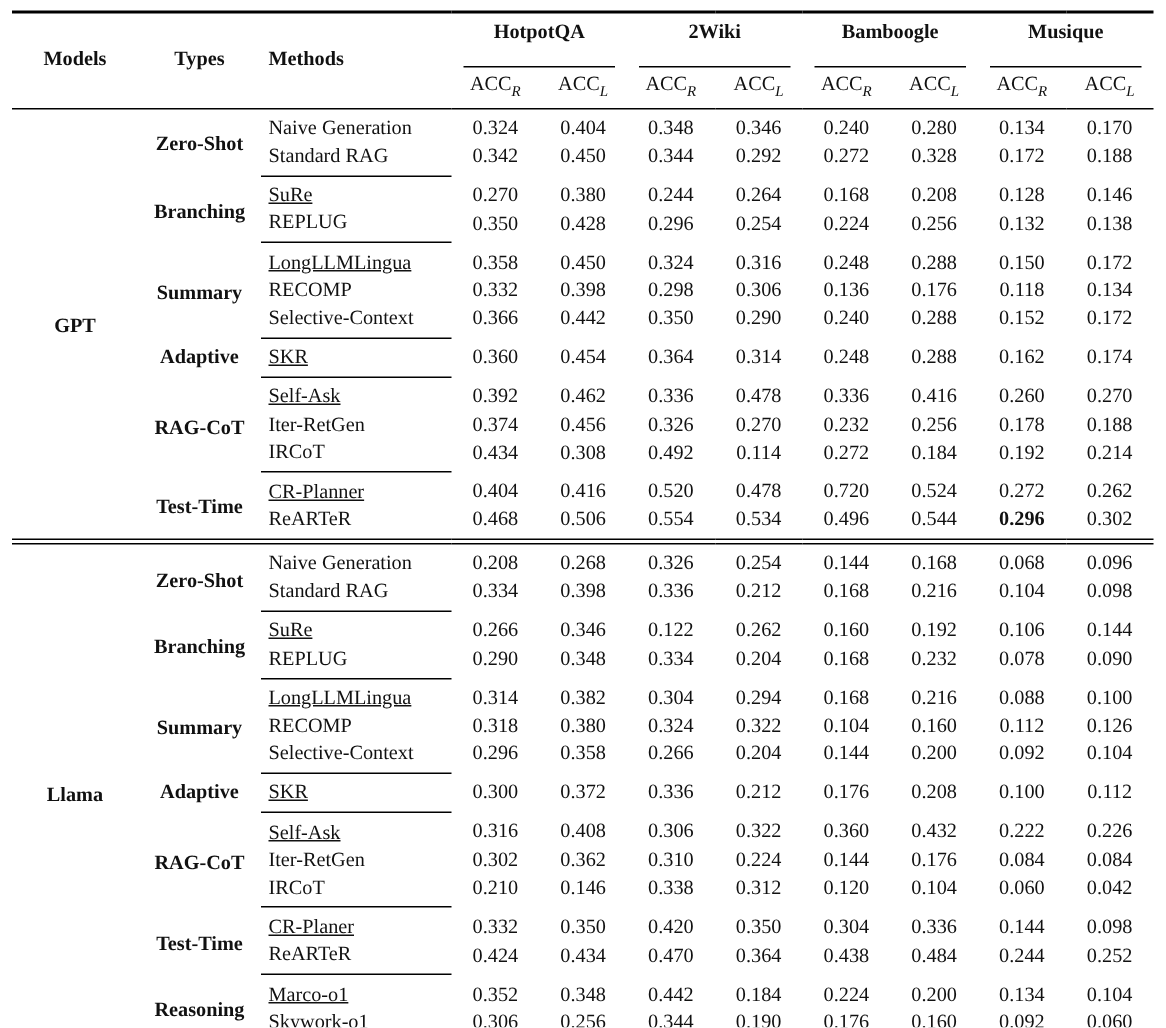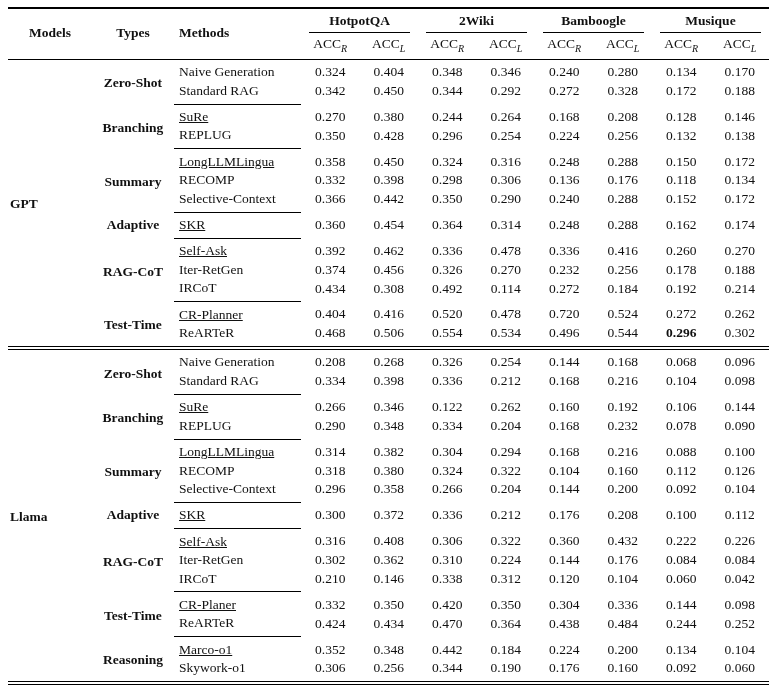--- a/index.html
+++ b/index.html
@@ -30,21 +30,21 @@
     border-bottom: 1px solid #000;
     vertical-align: middle;
     text-align: center;
     padding: 4px 2px 6px;
   }
   th.lbl.methods-h { text-align: left; padding-left: 5px; }
   th.bench { padding: 4px 8px 0; }
   th.bench .bench-inner {
     border-bottom: 1px solid #000;
     text-align: center;
-    padding-bottom: 3px;
+    padding-bottom: 15px;
   }
   th.metric {
     font-weight: normal;
     border-bottom: 1px solid #000;
     text-align: center;
     padding: 3px 2px 5px;
   }
   th.metric sub { font-style: italic; font-size: 10px; }
   
   col.c-models  { width: 84px; }
@@ -52,21 +52,21 @@
   col.c-methods { width: 127px; }
   col.c-num     { width: 58.5px; }
   
   td {
     padding: 1px 2px;
     line-height: 16.4px;
     vertical-align: middle;
   }
   td.model-cell {
     font-weight: bold;
-    text-align: left;
+    text-align: center;
     vertical-align: middle;
     margin-top: 20px;
   }
   td.type-cell {
     font-weight: bold;
     text-align: center;
     vertical-align: middle;
     margin-top: 40px;
   }
   td.method-cell { text-align: left; padding-left: 5px; margin-left: 48px; }

